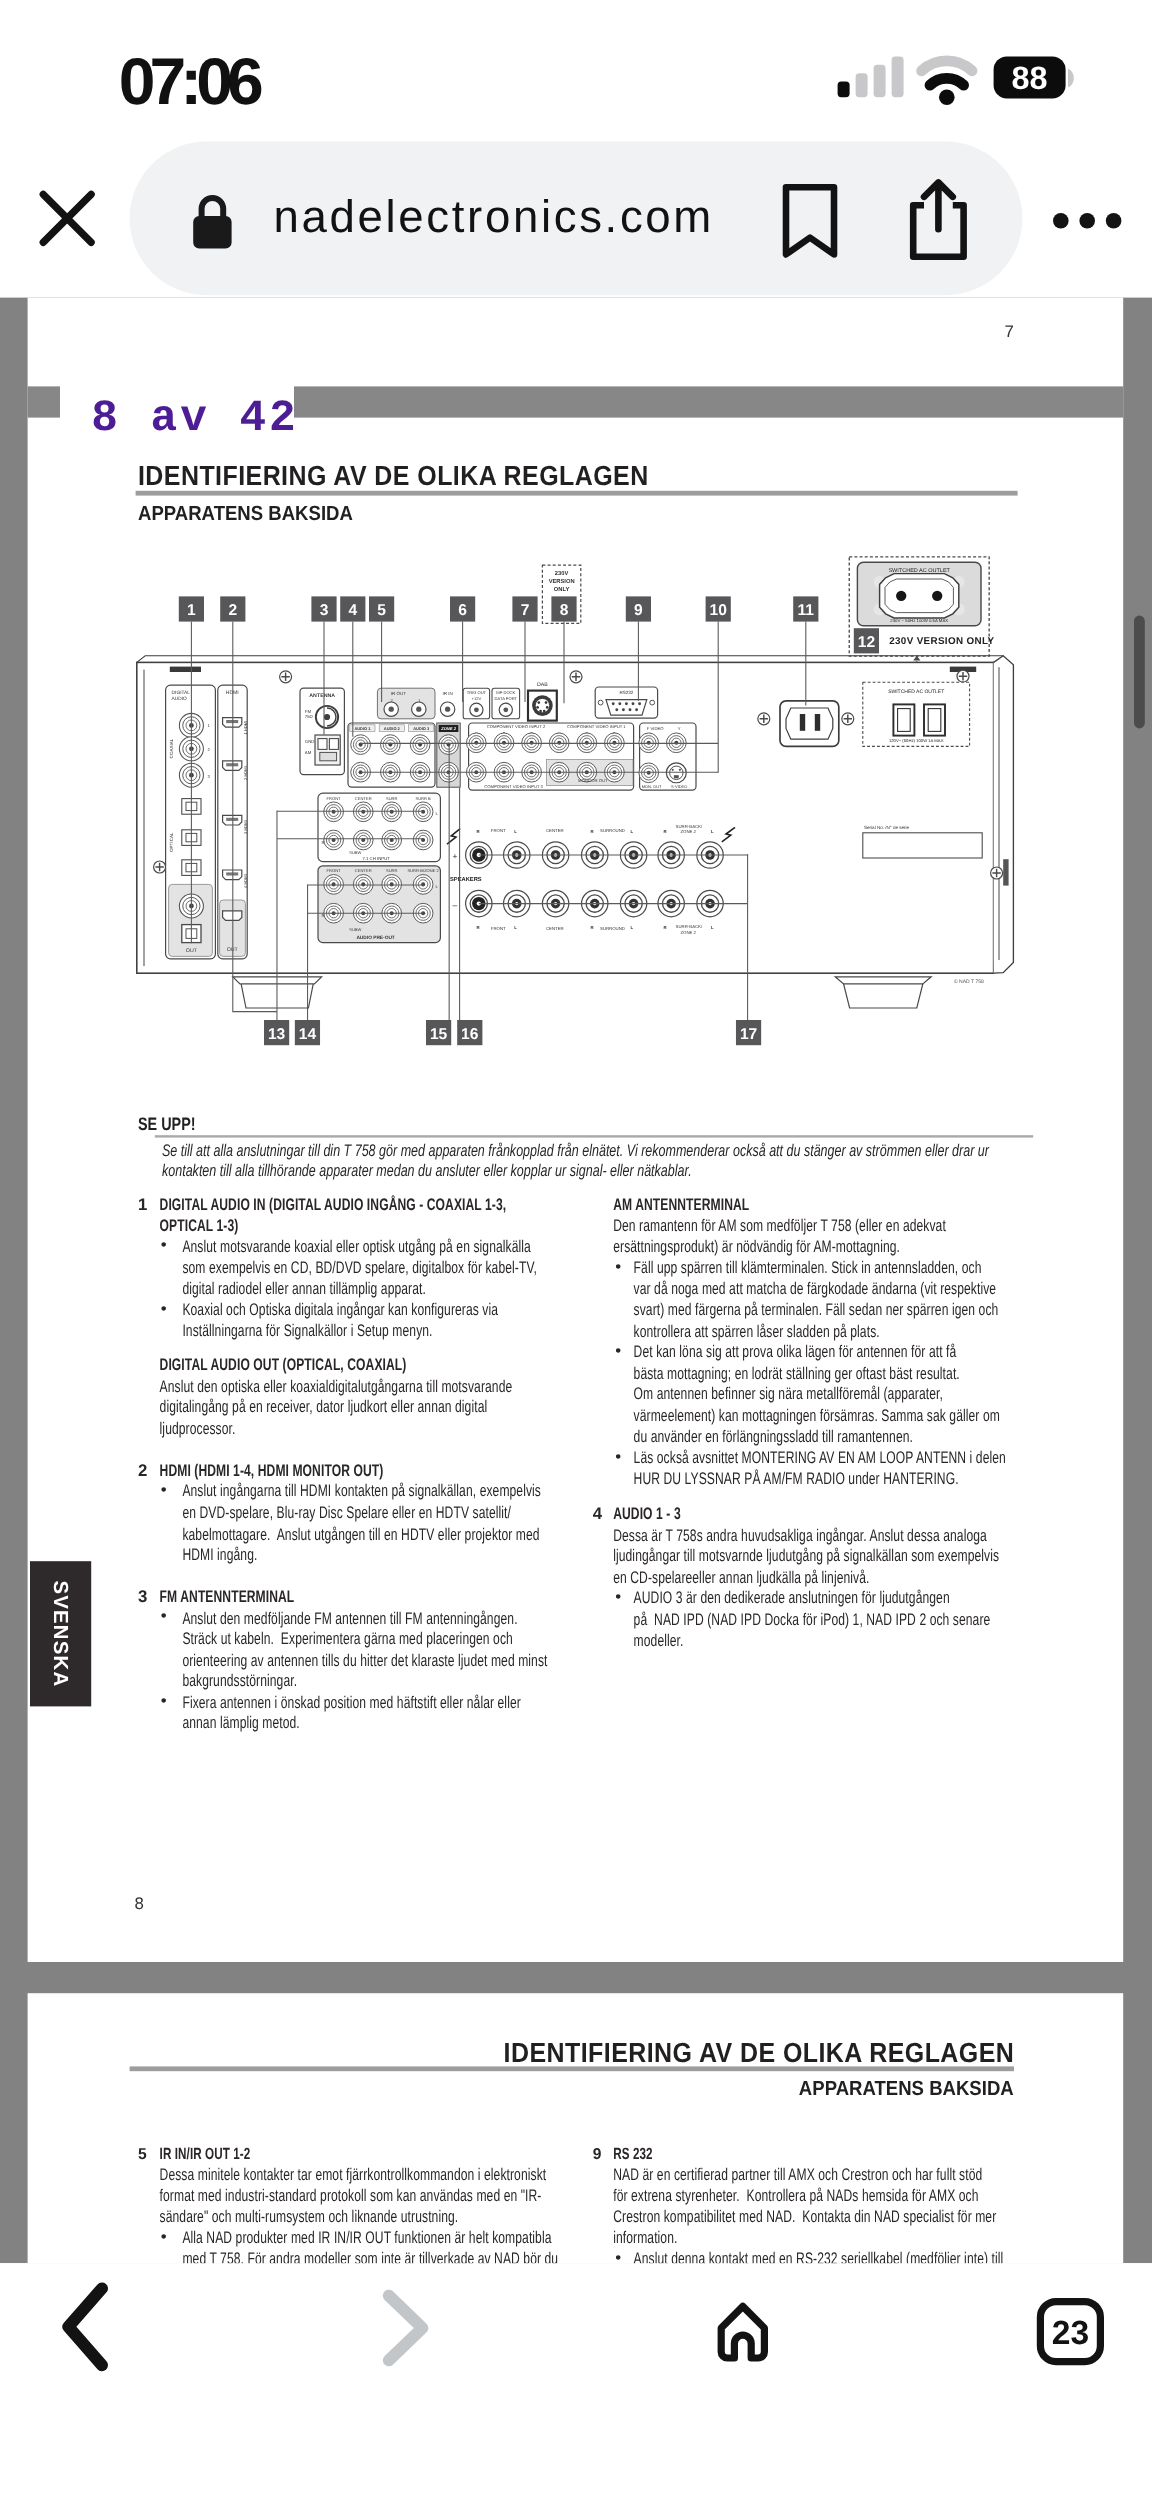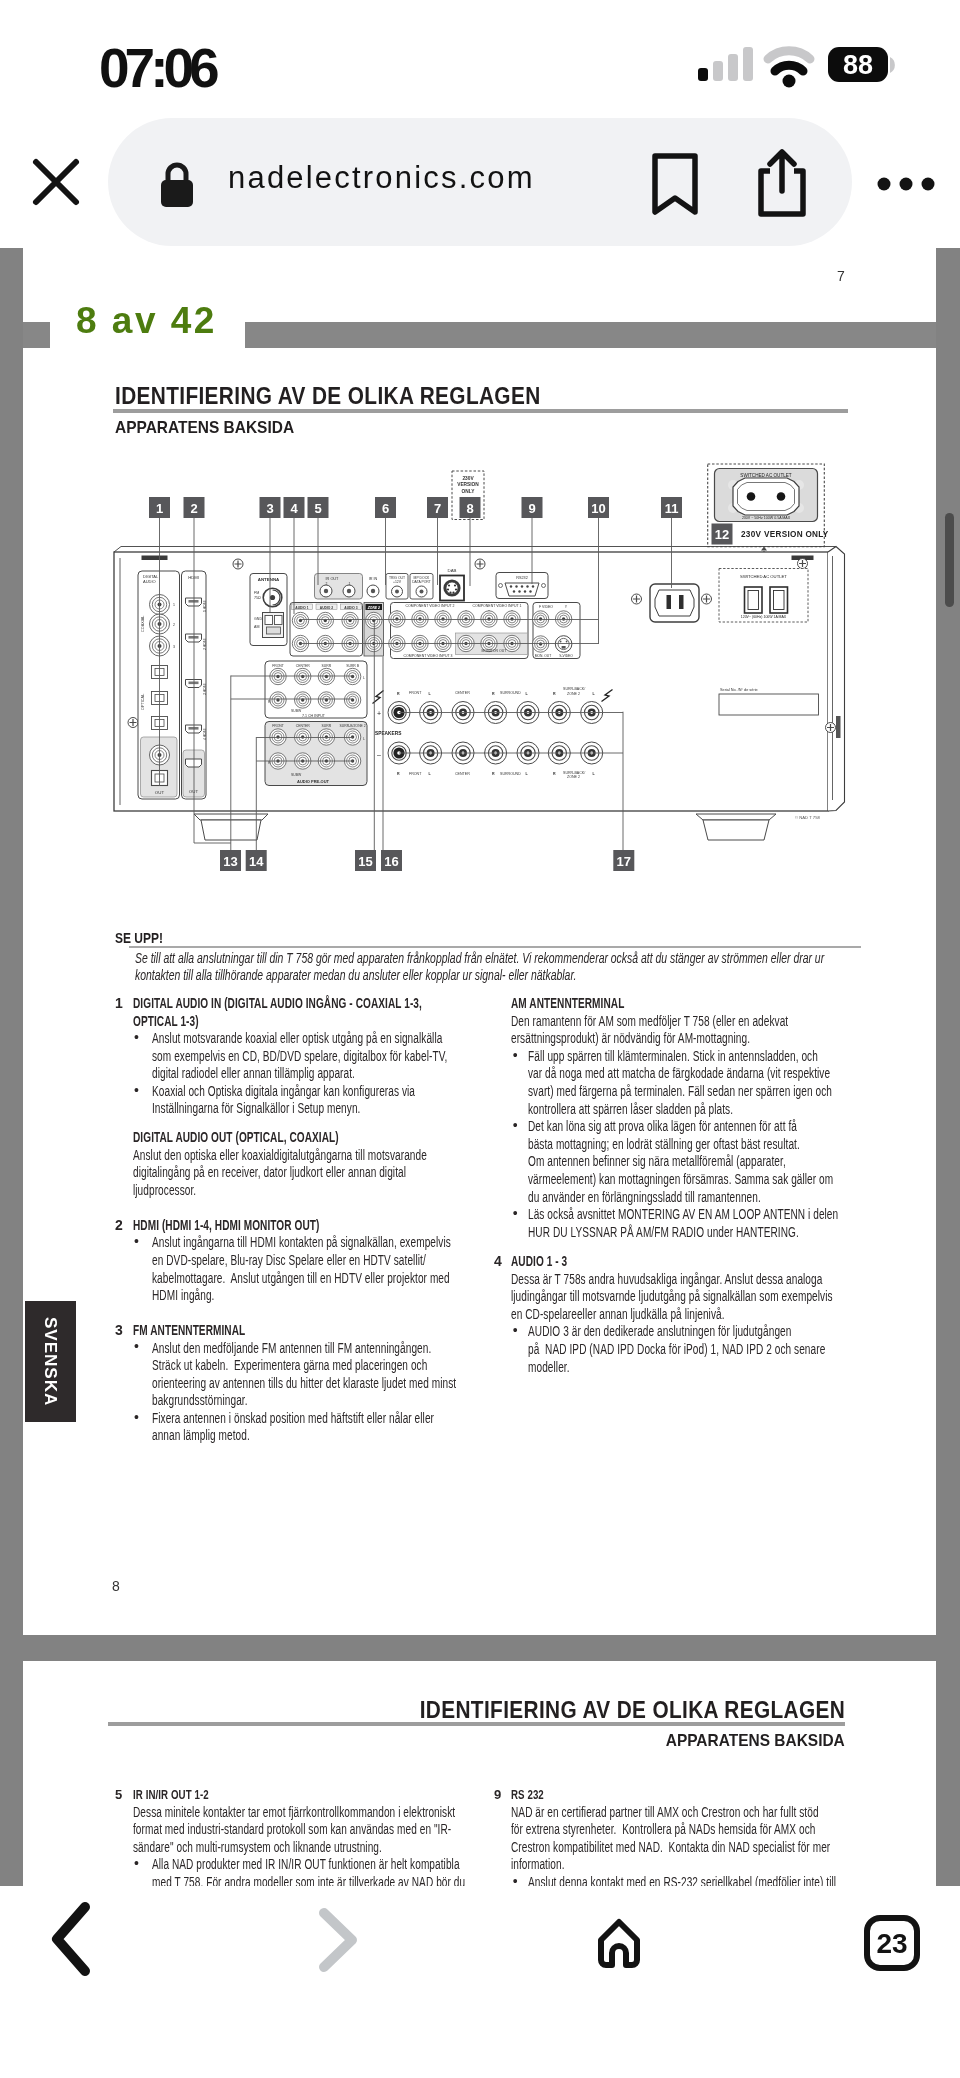--- a/index.html
+++ b/index.html
@@ -37,21 +37,21 @@
   <path d="M6 6 L46 46 M46 6 L6 46" stroke="#131313" stroke-width="6" stroke-linecap="round"></path>
 </svg>
 
 <div class="abs" style="left:108px;top:118px;width:744px;height:128px;background:#f1f2f4;border-radius:64px;"></div>
 
 <svg class="abs" style="left:157px;top:160px;" width="40" height="50" viewBox="0 0 40 50">
   <rect x="4" y="20" width="32" height="27" rx="5" fill="#1a1a1a"></rect>
   <path d="M11 22 V14 a9 9 0 0 1 18 0 V22" fill="none" stroke="#1a1a1a" stroke-width="5"></path>
 </svg>
 
-<div class="abs" style="left:228px;top:160px;font-size:31px;color:#121212;letter-spacing:2.2px;">nadelectronics.com</div>
+<div class="abs" style="left:228px;top:160px;font-size:38px;color:#121212;letter-spacing:2.2px;">nadelectronics.com</div>
 
 <svg class="abs" style="left:650px;top:153px;" width="52" height="64" viewBox="0 0 52 64">
   <path d="M5 3 H45 V59 L25 45 L5 59 Z" fill="none" stroke="#131313" stroke-width="5.5" stroke-linejoin="round"></path>
 </svg>
 
 <svg class="abs" style="left:753px;top:146px;" width="58" height="74" viewBox="0 0 58 74">
   <path d="M17 25 H8 V68 H50 V25 H41" fill="none" stroke="#131313" stroke-width="5.5" stroke-linejoin="round"></path>
   <path d="M29 45 V8 M29 6 L17 18 M29 6 L41 18" fill="none" stroke="#131313" stroke-width="5.5" stroke-linecap="round"></path>
 </svg>
 
@@ -65,21 +65,21 @@
 
 <div class="abs" style="left:23px;top:248px;width:913px;height:1387px;background:#fff;"></div>
 
 <div class="abs" style="left:23px;top:1661px;width:913px;height:225px;background:#fff;"></div>
 
 <div class="abs" style="left:945px;top:513px;width:9px;height:94px;background:#4c4c4c;border-radius:5px;"></div>
 
 <div class="abs" style="left:837px;top:268px;font-size:14px;color:#333;">7</div>
 
 <div class="abs" style="left:23px;top:322px;width:27px;height:26px;background:#878787;"></div>
-<div class="abs" style="left:76px;top:300px;font-size:37px;font-weight:bold;color:#4d7c0f;letter-spacing:2.5px;">8 av 42</div>
+<div class="abs" style="left:76px;top:328px;font-size:37px;font-weight:bold;color:#4c1d95;letter-spacing:2.5px;font-family:Liberation Mono, monospace;">8 av 42</div>
 <div class="abs" style="left:245px;top:322px;width:691px;height:26px;background:#878787;"></div>
 
 <div class="abs cx" style="left:115px;top:383px;font-size:23px;font-weight:bold;color:#221f20;transform:scaleX(0.905);letter-spacing:0.4px;">IDENTIFIERING AV DE OLIKA REGLAGEN</div>
 
 <div class="abs" style="left:113px;top:409px;width:735px;height:4px;background:#9d9d9d;"></div>
 
 <div class="abs cx" style="left:115px;top:418px;font-size:17px;font-weight:bold;color:#221f20;transform:scaleX(0.91);">APPARATENS BAKSIDA</div>
 
 <svg id="diagram" class="abs" style="left:100px;top:450px;" width="760" height="430" viewBox="100 450 760 430" font-family="Liberation Sans, sans-serif">
 <defs>

